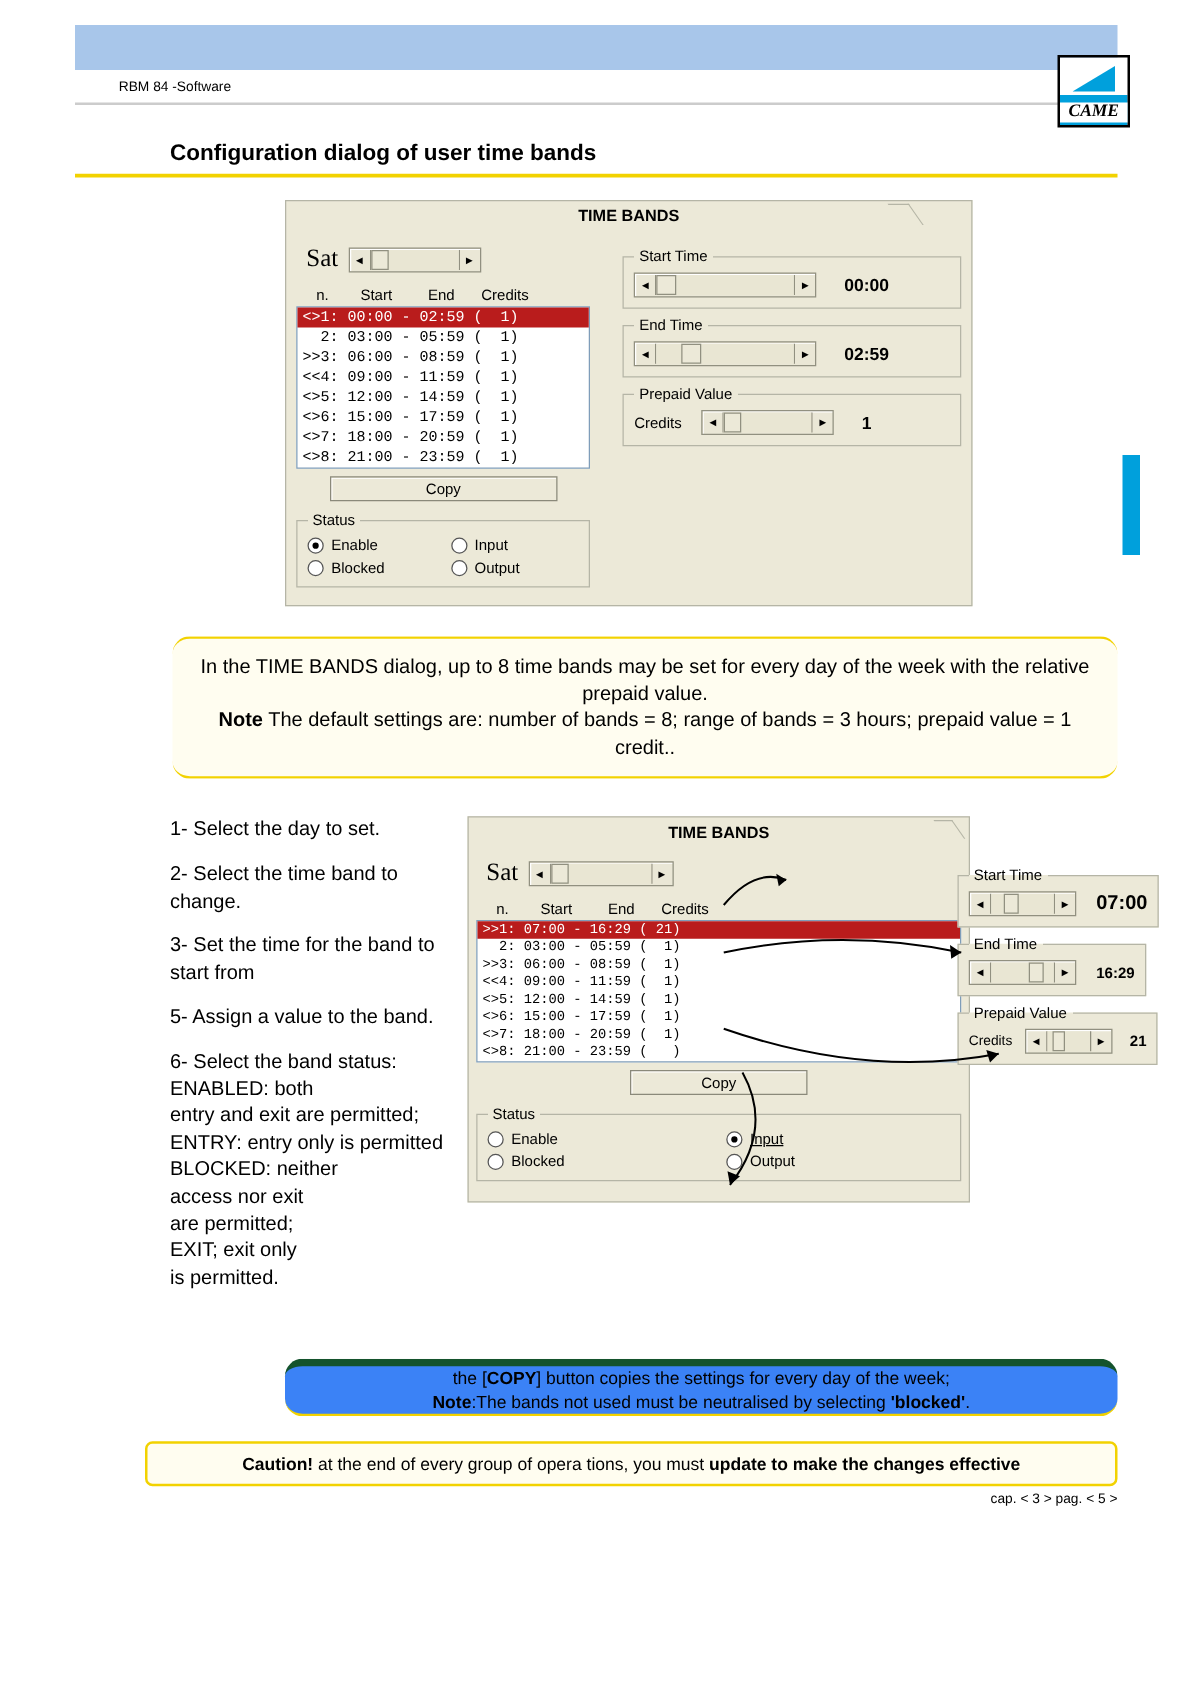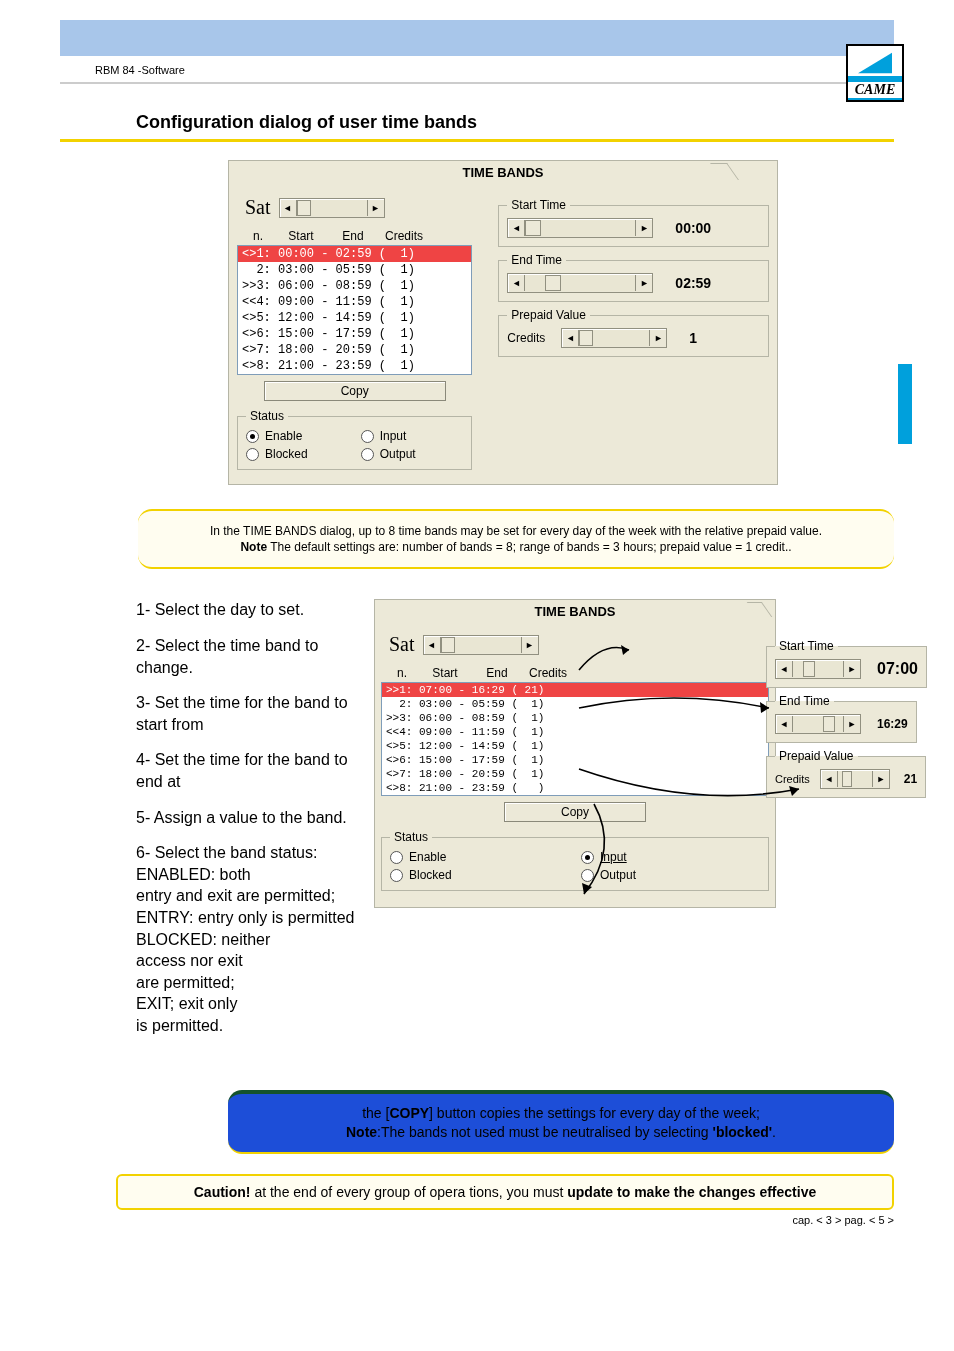--- a/index.html
+++ b/index.html
@@ -155,21 +155,21 @@
     border: 1px solid #7f9db9;
     font-family: "Courier New", monospace;
     font-size: 12px;
     line-height: 16px;
   }
   .listbox .row {
     padding: 0 4px;
     white-space: pre;
   }
   .listbox .row.sel {
-    background: #ef4444;
+    background: #b91c1c;
     color: #fff;
   }
   .copy-btn {
     display: block;
     margin: 6px auto 8px auto;
     width: 180px;
     text-align: center;
     font-size: 12px;
     padding: 2px 0;
     background: #ece9d8;
@@ -210,21 +210,21 @@
   .fs .scroll-row { display: flex; align-items: center; gap: 10px; }
   .fs .lbl { font-size: 12px; width: 44px; }
   .note-box {
     margin: 24px 60px 0 138px;
     border-top: 2px solid #f2d200;
     border-bottom: 2px solid #f2d200;
     border-radius: 14px;
     background: #fffdf0;
     padding: 12px 20px;
     text-align: center;
-    font-size: 12px;
+    font-size: 16px;
     line-height: 1.35;
   }
   .instructions-block {
     margin: 30px 60px 0 136px;
     display: flex;
     gap: 18px;
     align-items: flex-start;
   }
   .instructions-text {
     width: 220px;
@@ -275,25 +275,25 @@
     margin: 20px 60px 0 116px;
     border: 2px solid #f2d200;
     border-radius: 6px;
     background: #fffdf0;
     padding: 8px 14px;
     text-align: center;
     font-size: 14px;
   }
   .note-box2 {
     margin: 40px 60px 0 228px;
-    border-top: 4px solid #14532d;
+    border-top: 6px solid #14532d;
     border-bottom: 2px solid #f2d200;
     border-radius: 14px;
-    background: #1d4ed8;
-    padding: 10px 18px;
+    background: #3b82f6;
+    padding: 0 18px;
     text-align: center;
     font-size: 14px;
     line-height: 1.35;
   }
   .adjourn-row {
     margin: 18px 60px 0 60px;
     display: flex;
     align-items: center;
     position: relative;
     height: 44px;
@@ -465,21 +465,20 @@
 <div class="note-box">
   <span>In the TIME BANDS dialog, up to 8 time bands may be set for every day of the week with the relative prepaid value.</span><br>
   <b>Note</b><span> The default settings are: number of bands = 8; range of bands = 3 hours; prepaid value = 1 credit..</span>
 </div>
 
 <div class="instructions-block">
   <div class="instructions-text">
     <p>1- Select the day to set.</p>
     <p>2- Select the time band to change.</p>
     <p>3- Set the time for the band to start from</p>
-    <p>4- Set the time for the band to end at</p>
     <p>5- Assign a value to the band.</p>
     <p>
       <span>6- Select the band status:</span><br>
       <span>ENABLED: both</span><br>
       <span>entry and exit are permitted;</span><br>
       <span>ENTRY: entry only is permitted</span><br>
       <span>BLOCKED: neither</span><br>
       <span>access nor exit</span><br>
       <span>are permitted;</span><br>
       <span>EXIT; exit only</span><br>

